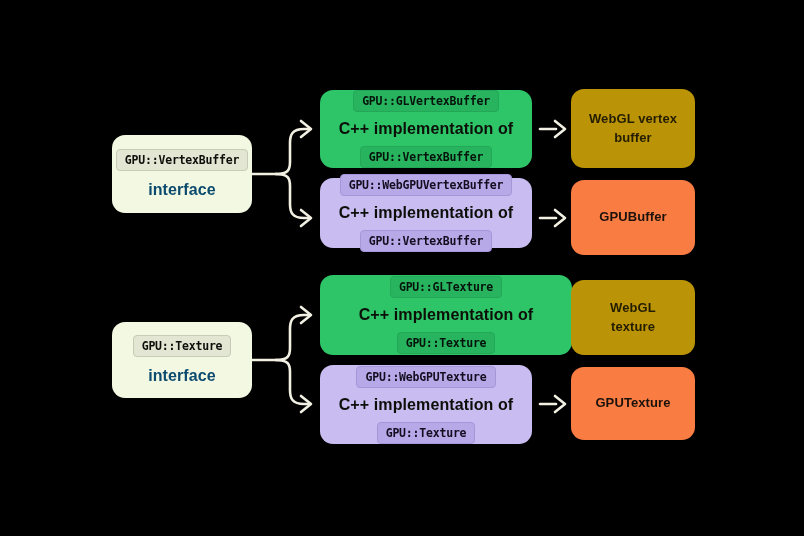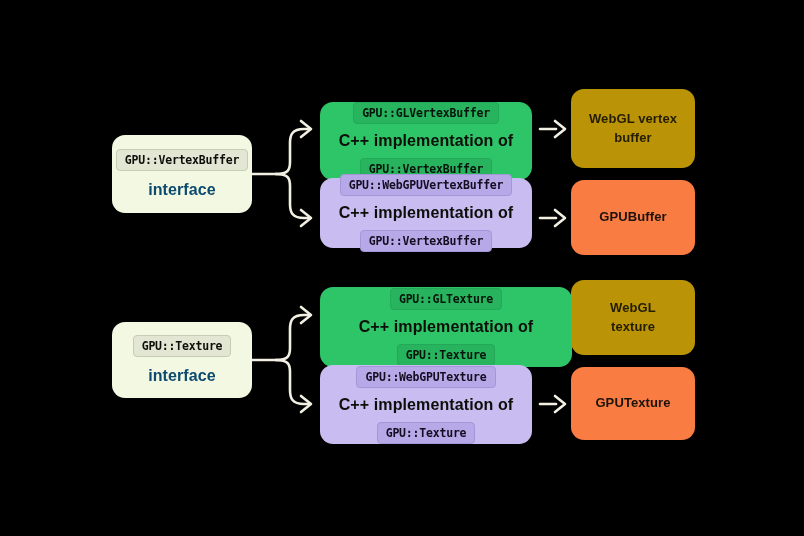--- a/index.html
+++ b/index.html
@@ -19,21 +19,21 @@
     align-items:center;
     justify-content:center;
     text-align:center;
     border-radius:13px;
   }
   .iface{
     background:#f2f8e2;
     gap:10px;
   }
   .impl{gap:8px;}
-  .impl.green{background:#2ec468;margin-top:12px;}
+  .impl.green{background:#2ec468;}
   .impl.purple{background:#c9bcf1;}
   .out{
     padding:0 16px;
     font-size:13px;
     font-weight:600;
     line-height:1.4;
     letter-spacing:0.1px;
   }
   .out.gold{background:#ba9406;color:#241d02;}
   .out.orange{background:#f97c42;color:#1c120c;}

